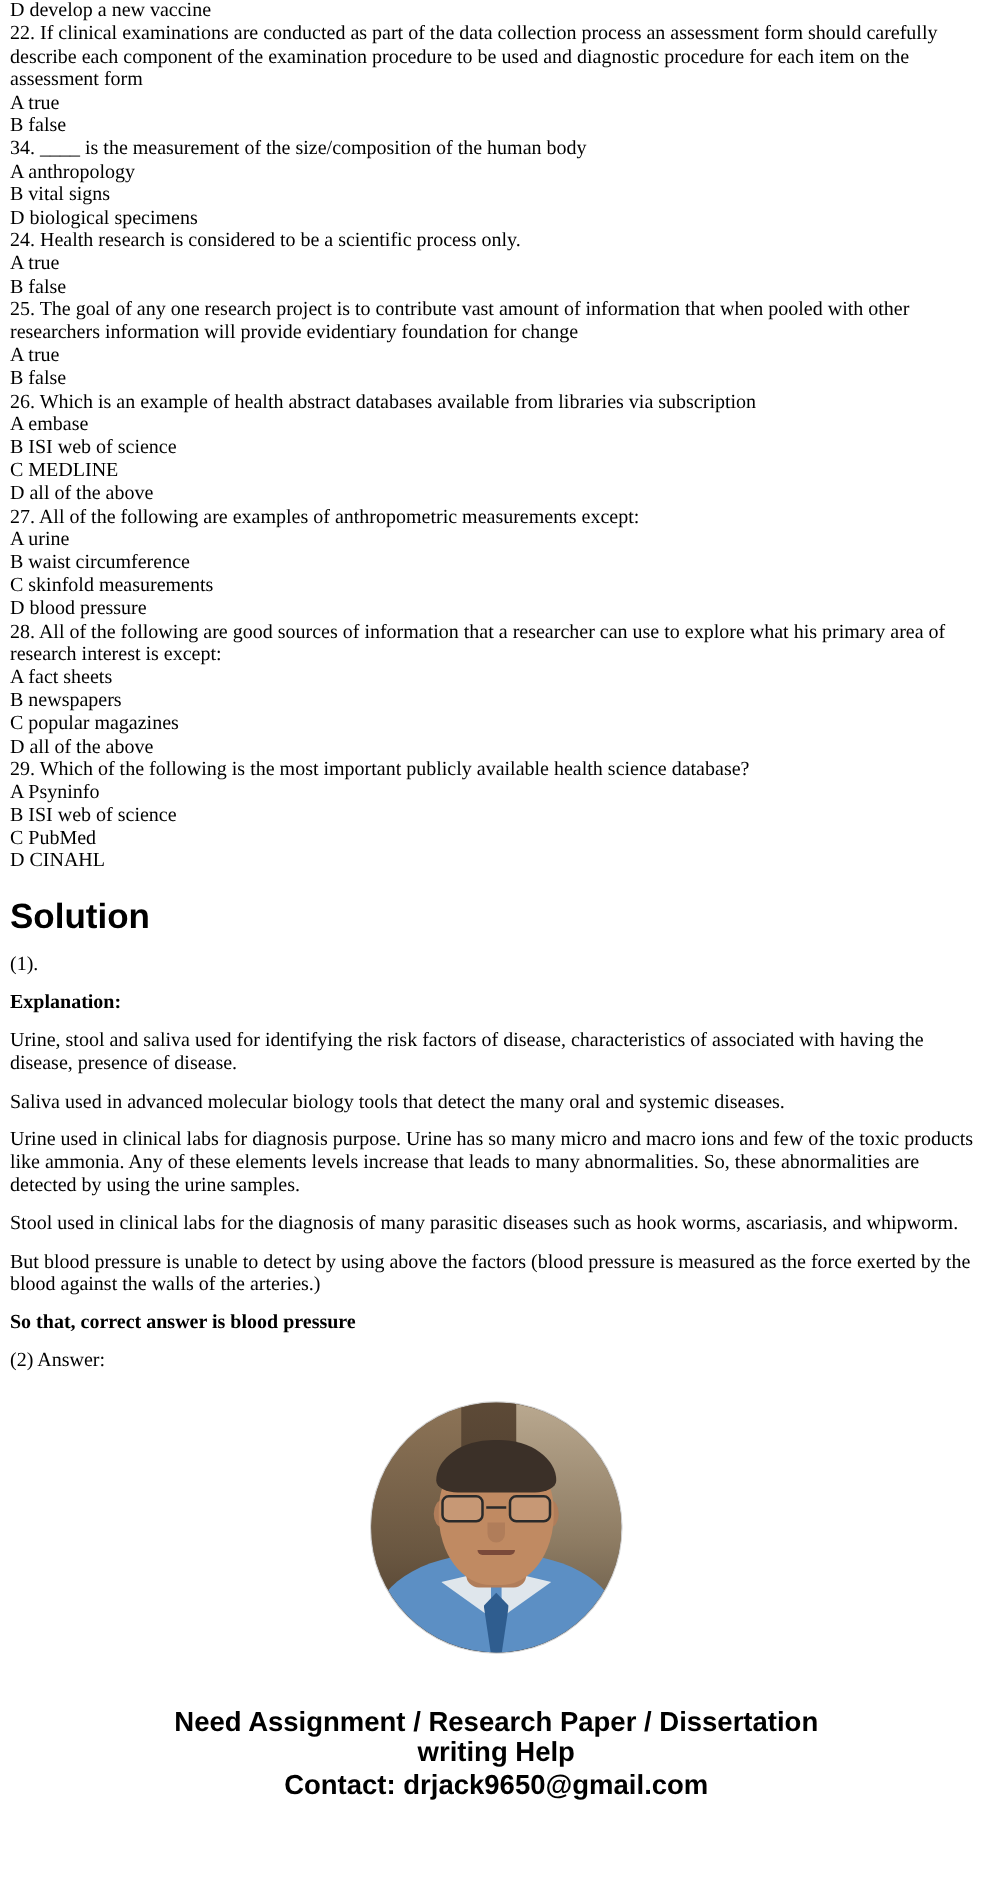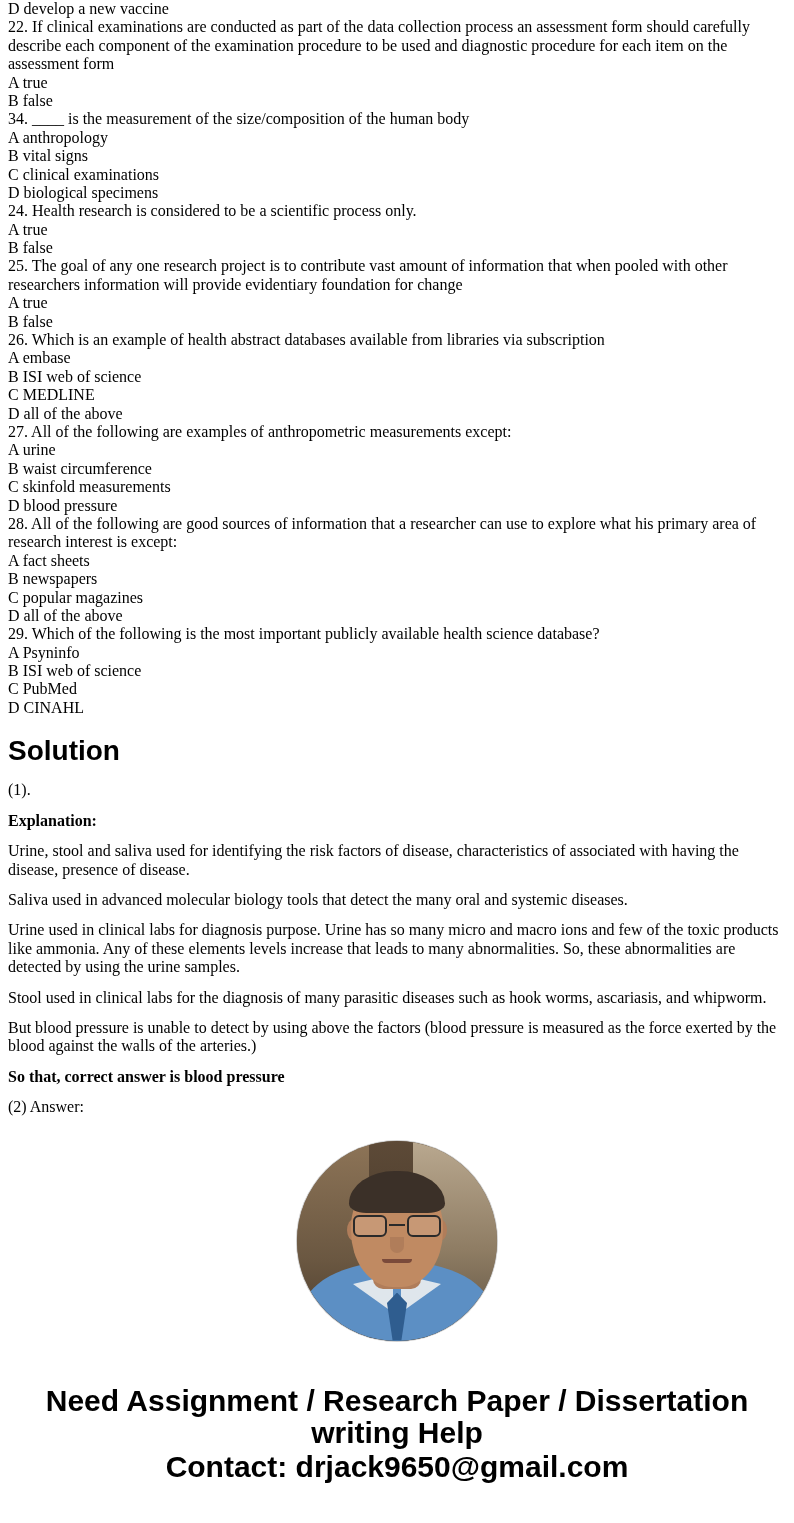--- a/index.html
+++ b/index.html
@@ -198,21 +198,21 @@
     width: 14px;
     height: 16px;
     background: #b07d5a;
     border-radius: 0 0 8px 8px;
   }
   .footer-cta {
     margin-top: 44px;
     text-align: center;
     font-family: "Liberation Sans", sans-serif;
     font-weight: bold;
-    font-size: 30px;
+    font-size: 22px;
     line-height: 1.08;
     color: #000000;
     padding-bottom: 20px;
   }
   .footer-cta .line2 {
     display: block;
   }
   .footer-contact {
     display: block;
     margin-top: 2px;
@@ -230,21 +230,20 @@
   <div class="qblock">
     <p class="qline">22. If clinical examinations are conducted as part of the data collection process an assessment form should carefully describe each component of the examination procedure to be used and diagnostic procedure for each item on the assessment form</p>
     <p class="qline">A true</p>
     <p class="qline">B false</p>
   </div>
 
   <div class="qblock">
     <p class="qline">34. ____ is the measurement of the size/composition of the human body</p>
     <p class="qline">A anthropology</p>
     <p class="qline">B vital signs</p>
-    <p class="qline">C clinical examinations</p>
     <p class="qline">D biological specimens</p>
   </div>
 
   <div class="qblock">
     <p class="qline">24. Health research is considered to be a scientific process only.</p>
     <p class="qline">A true</p>
     <p class="qline">B false</p>
   </div>
 
   <div class="qblock">

